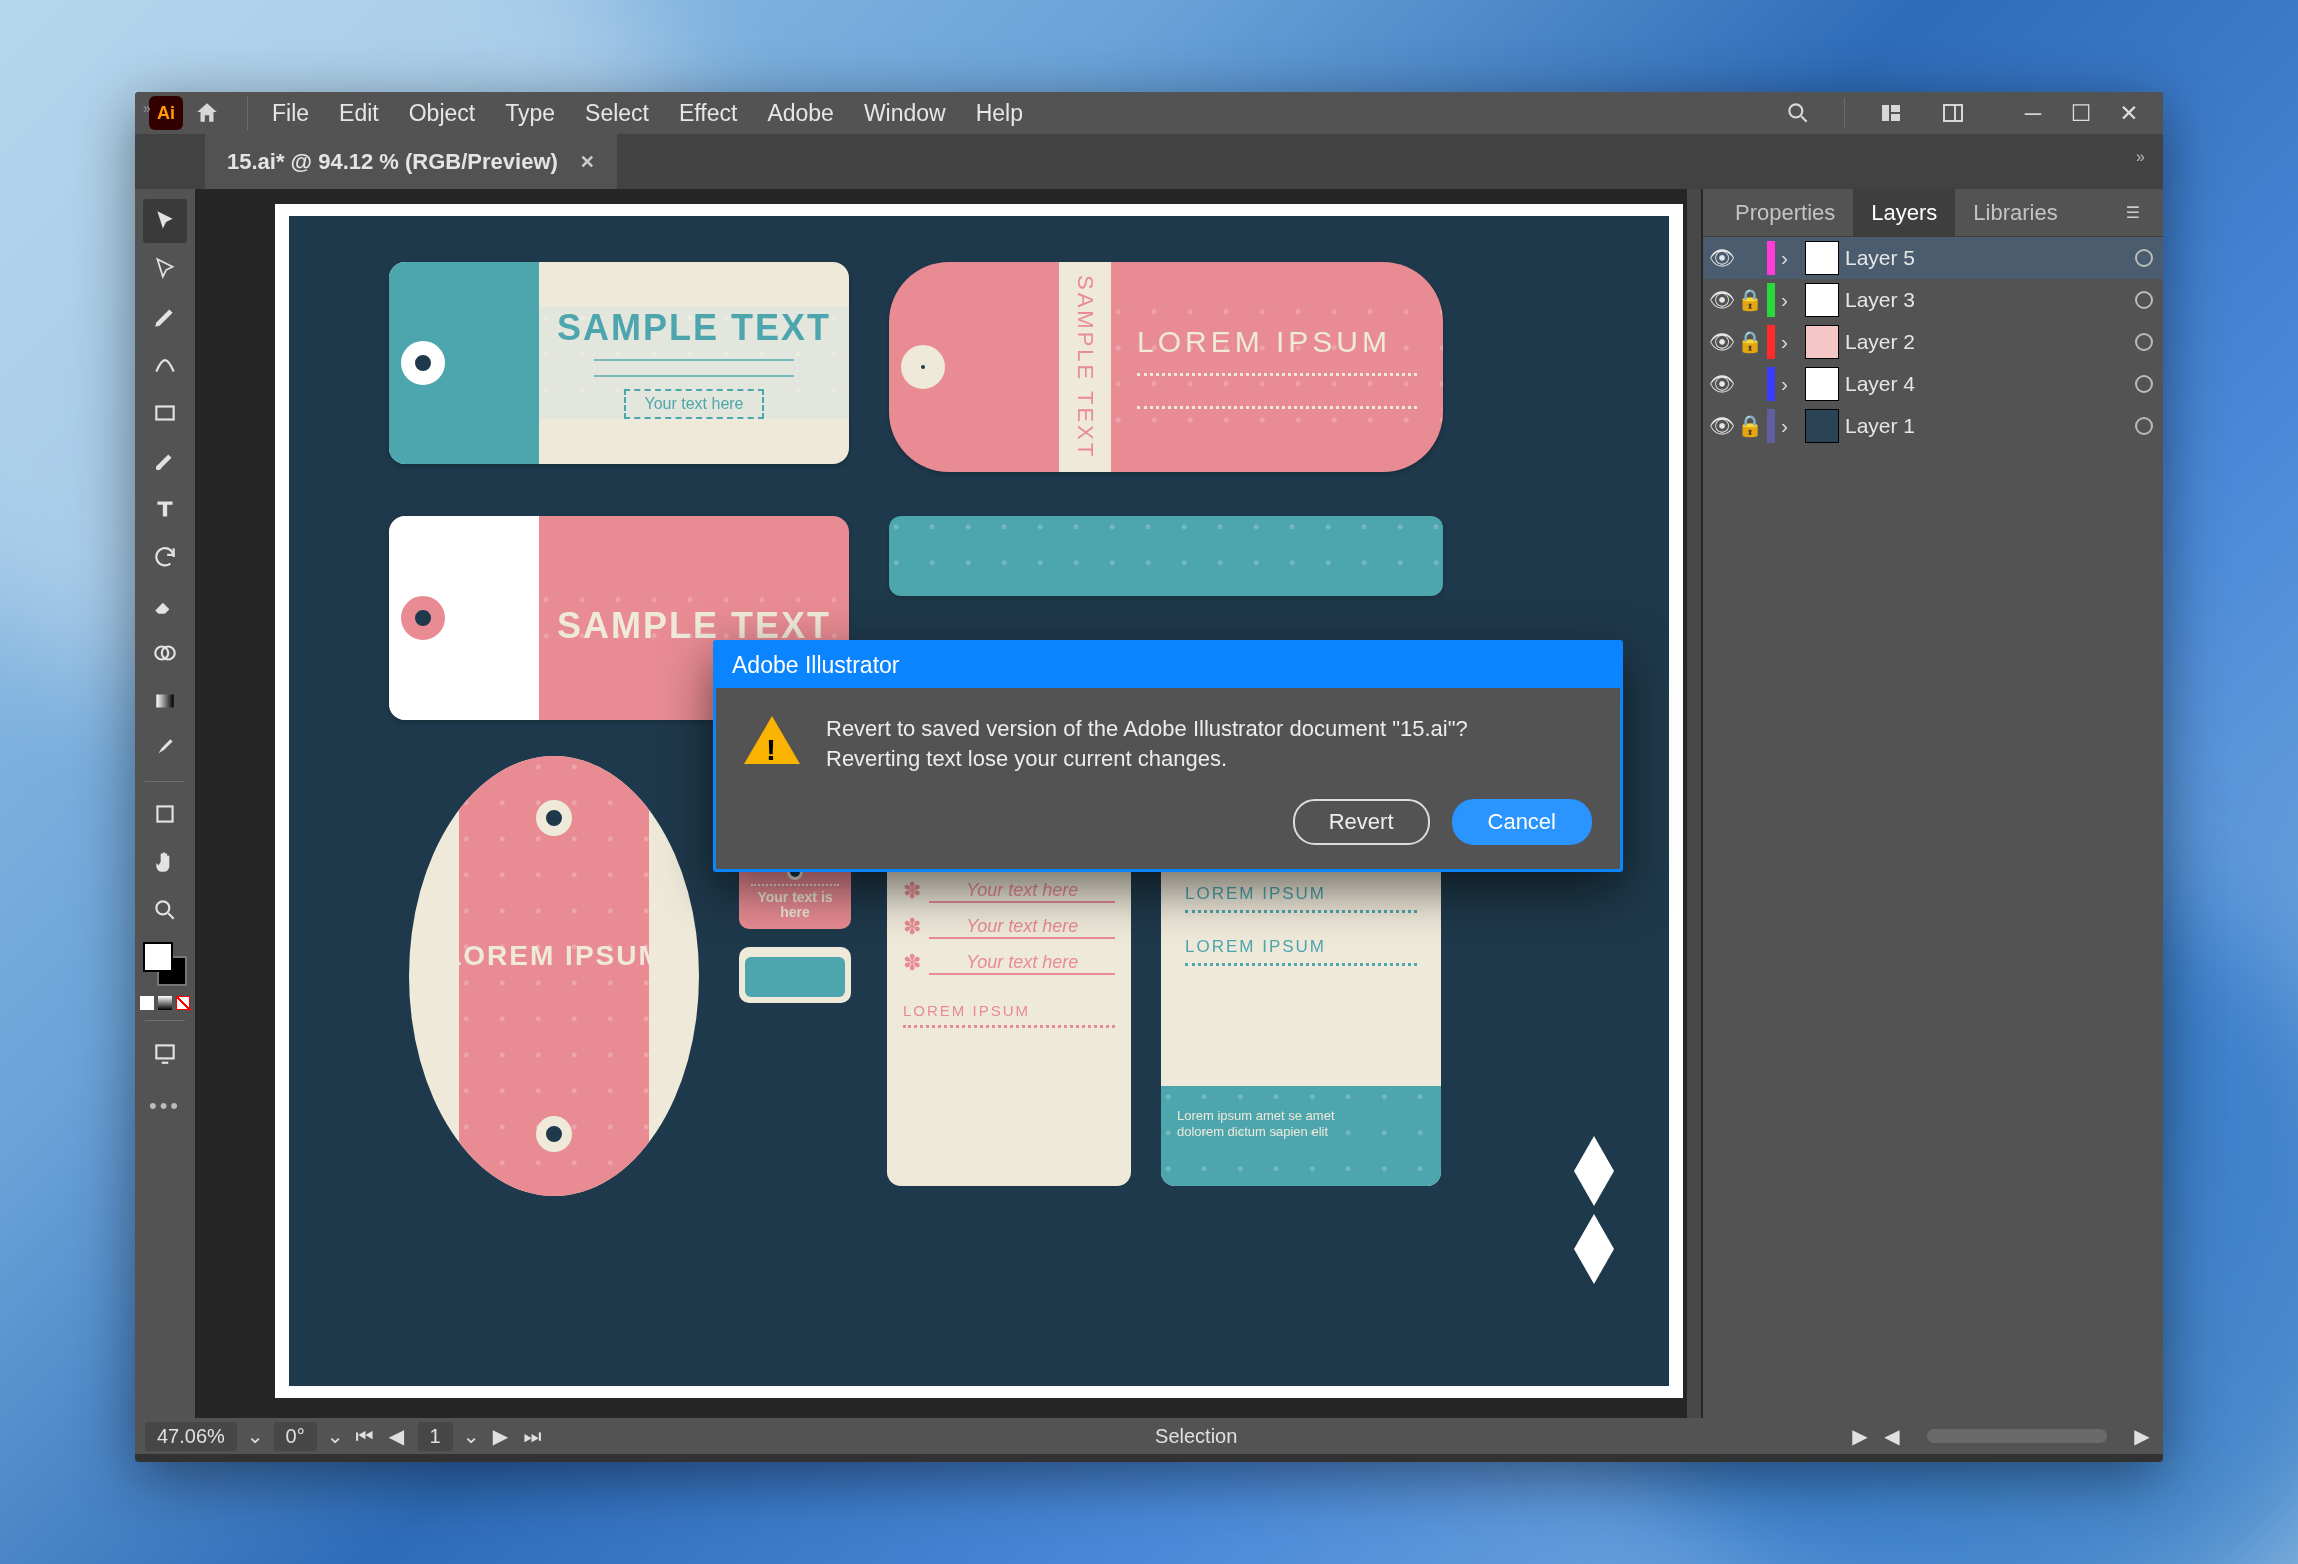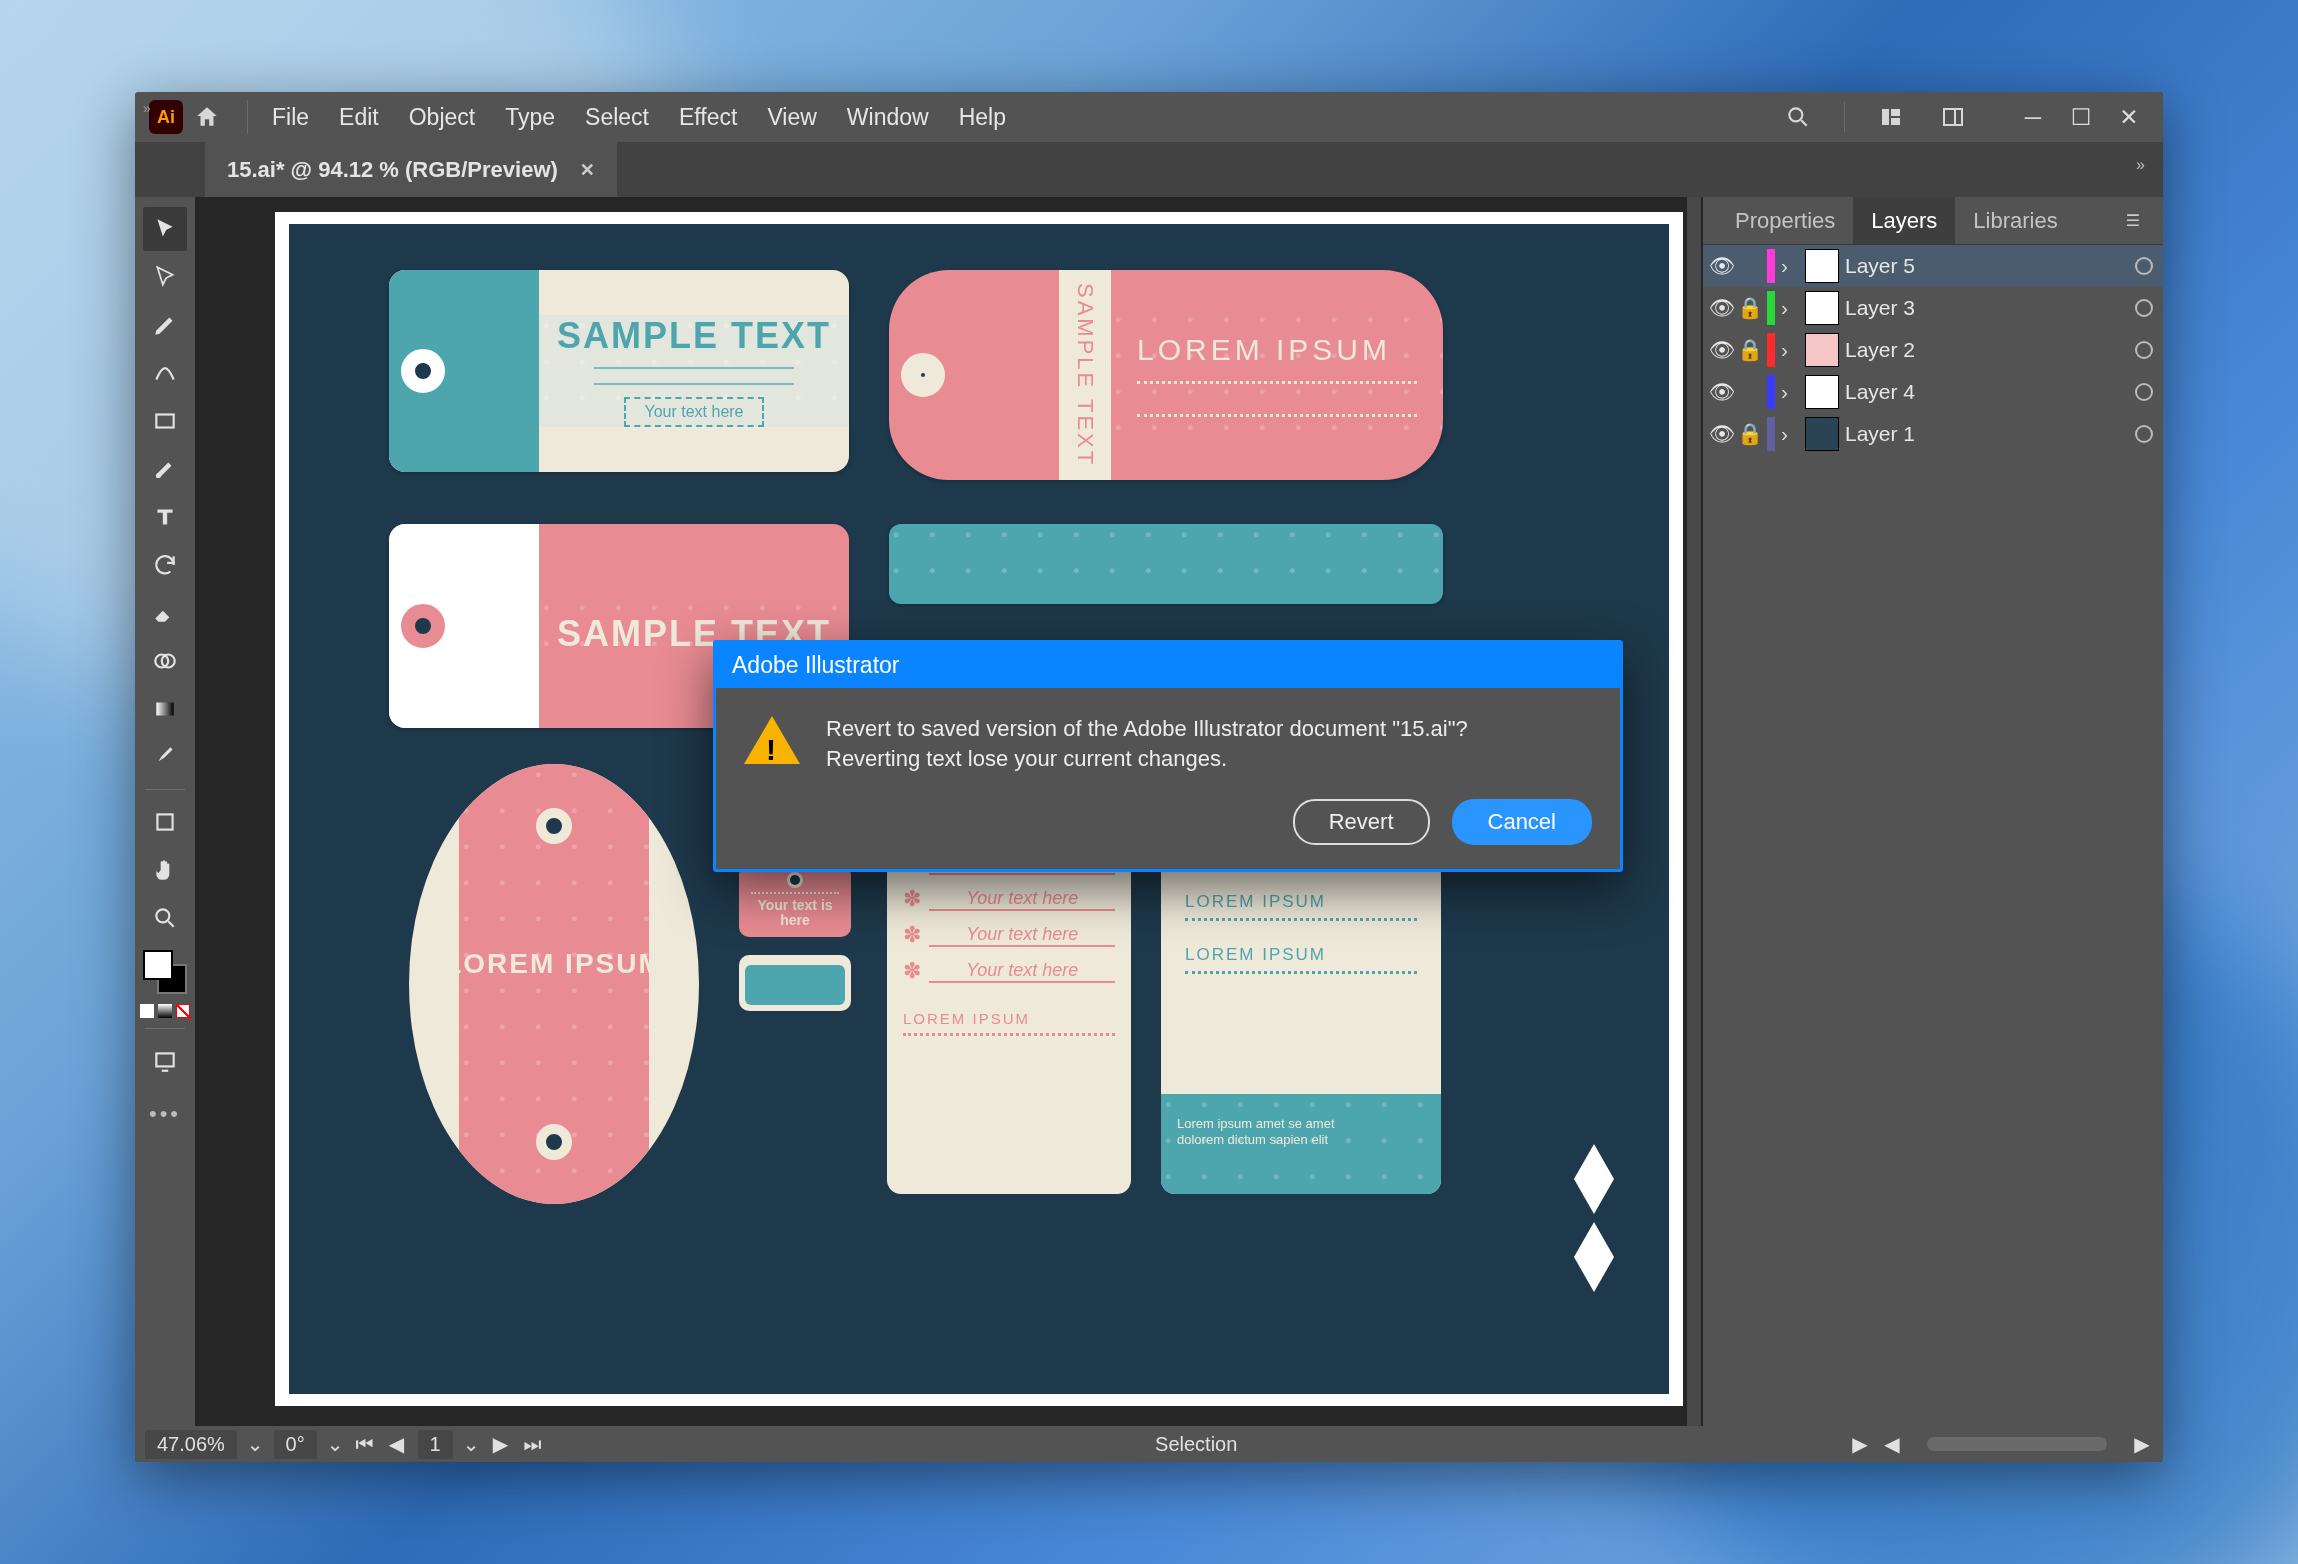--- a/index.html
+++ b/index.html
@@ -4,21 +4,21 @@
 <style>
 *{margin:0;padding:0;box-sizing:border-box;font-family:'Segoe UI',Arial,sans-serif;-webkit-user-select:none;user-select:none}
 body{background:linear-gradient(135deg,#9dc9e8 0%,#6ba3d8 30%,#2e6bb8 50%,#4a89d8 70%,#8bb8e0 100%);width:2298px;height:1564px;overflow:hidden;position:relative}
 .bloom{position:absolute;border-radius:50%;filter:blur(60px);opacity:.5}
 .bloom1{width:800px;height:800px;background:#0f5fb8;right:-100px;bottom:-100px}
 .bloom2{width:900px;height:900px;background:#cfe3f1;left:-200px;top:-200px}
 
 .app-window{position:absolute;left:135px;top:92px;width:2028px;height:1370px;background:#323232;box-shadow:0 15px 60px rgba(0,0,0,.45);border-radius:4px;overflow:hidden}
 
 
-.menubar{height:50px;background:#535353;display:flex;align-items:center;padding:12px 10px;color:#e6e6e6;font-size:23px}
+.menubar{height:42px;background:#535353;display:flex;align-items:center;padding:12px 10px;color:#e6e6e6;font-size:23px}
 .ai-logo{width:34px;height:34px;background:#320000;border-radius:6px;color:#ff9a00;font-weight:700;font-size:18px;display:flex;align-items:center;justify-content:center;margin:0 8px 0 4px}
 .home-btn{width:40px;height:40px;display:flex;align-items:center;justify-content:center;color:#e0e0e0;margin-right:14px}
 .menus{display:flex;gap:30px;margin-left:14px}
 .menus span{cursor:pointer}
 .menubar-right{margin-left:auto;display:flex;align-items:center;gap:30px}
 .icon-btn{width:32px;height:32px;display:flex;align-items:center;justify-content:center;color:#d7d7d7;cursor:pointer}
 .win-ctrls{display:flex;gap:0;margin-left:10px}
 .win-ctrls .wc{width:48px;height:32px;display:flex;align-items:center;justify-content:center;color:#ddd;cursor:pointer}
 
 
@@ -104,21 +104,21 @@
         </svg>
     </div>
     <div style="width:1px;height:34px;background:#6b6b6b;margin:0 10px"></div>
     <div class="menus">
       <span>File</span>
       <span>Edit</span>
       <span>Object</span>
       <span>Type</span>
       <span>Select</span>
       <span>Effect</span>
-      <span>View</span>
+      <span>Adobe</span>
       <span>Window</span>
       <span>Help</span>
     </div>
     <div class="menubar-right">
       <div class="icon-btn">
           <svg viewBox="0 0 24 24" width="26" height="26" fill="none" stroke="currentColor" stroke-width="2">
             <circle cx="10" cy="10" r="6"></circle>
             <path d="M20 20l-5-5"></path>
           </svg>
         </div>

